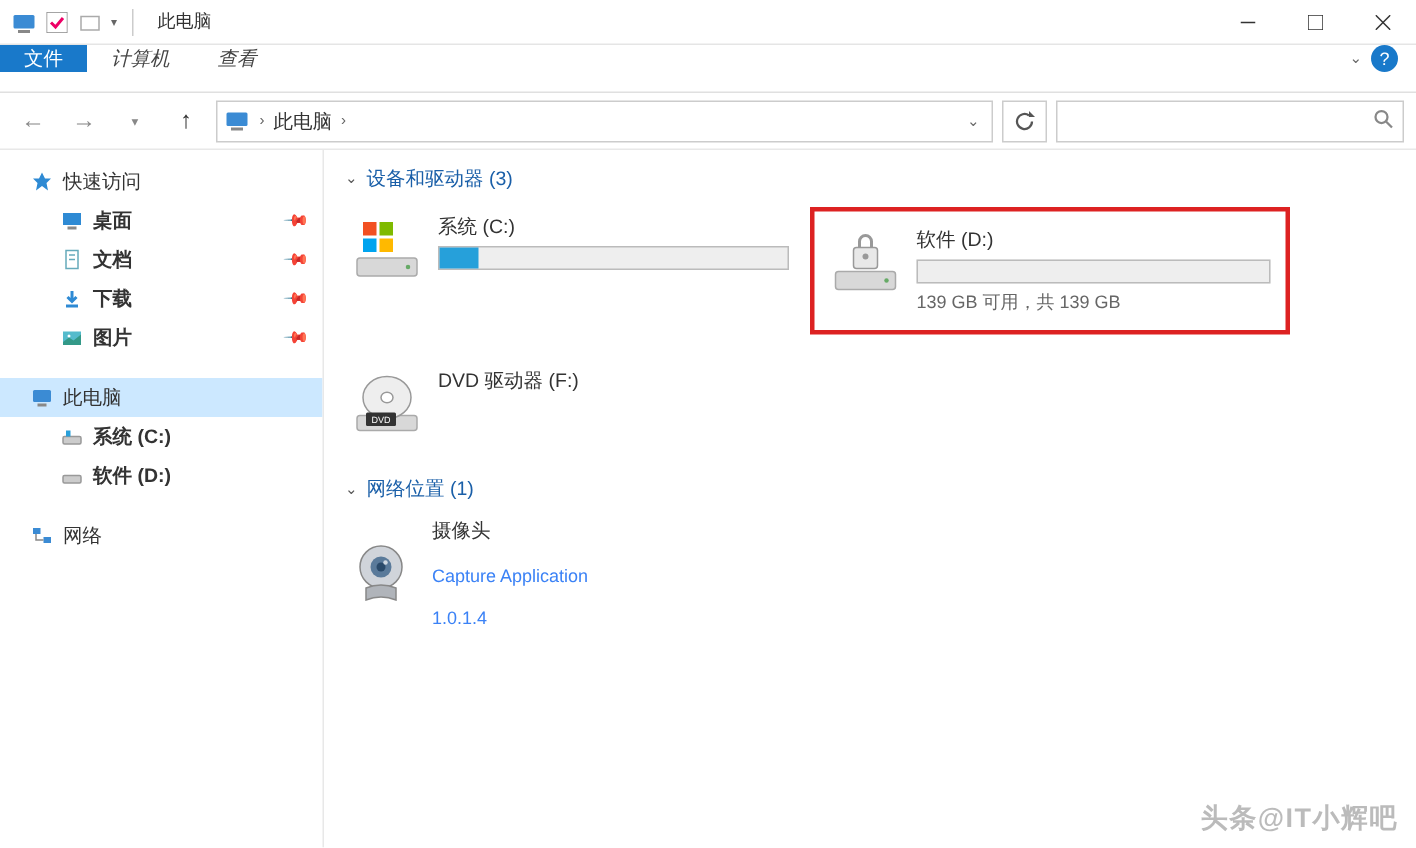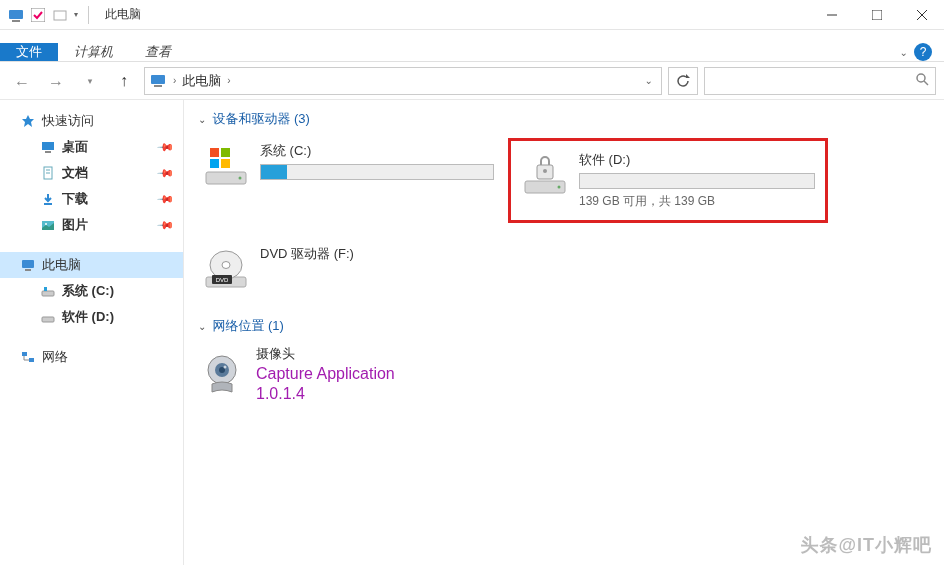--- a/index.html
+++ b/index.html
@@ -6,41 +6,41 @@
 body { width: 944px; height: 565px; background: #fff; overflow: hidden; position: relative; }
 
 .titlebar { height: 30px; display: flex; align-items: center; border-bottom: 1px solid #e5e5e5; }
 .titlebar-left { display: flex; align-items: center; padding-left: 8px; gap: 6px; }
 .tb-icon { width: 16px; height: 16px; display: flex; align-items: center; justify-content: center; }
 .tb-sep { width: 1px; height: 18px; background: #ccc; margin: 0 4px; }
 .tb-title { font-size: 12px; color: #333; margin-left: 6px; }
 .titlebar-right { margin-left: auto; display: flex; }
 .win-btn { width: 45px; height: 30px; display: flex; align-items: center; justify-content: center; cursor: pointer; }
 
-.ribbon { height: 32px; display: flex; align-items: flex-end; background: #fff; border-bottom: 1px solid #e0e0e0; }
+.ribbon { height: 32px; display: flex; align-items: flex-start; background: #fff; border-bottom: 1px solid #e0e0e0; }
 .ribbon-tab { padding: 0 16px; display: flex; align-items: center; font-size: 13px; cursor: pointer; }
 .ribbon-tab.file { background: #1979ca; color: #fff; }
 .ribbon-tab.normal { color: #444; font-style: italic; }
 .ribbon-right { margin-left: auto; display: flex; align-items: center; padding-right: 12px; gap: 6px; }
 .help-icon { width: 18px; height: 18px; border-radius: 50%; background: #1979ca; color: #fff; display: flex; align-items: center; justify-content: center; font-size: 12px; }
 
 .navbar { height: 38px; display: flex; align-items: center; padding: 4px 8px; gap: 6px; border-bottom: 1px solid #e8e8e8; }
 .nav-btn { width: 28px; height: 28px; display: flex; align-items: center; justify-content: center; cursor: pointer; color: #888; }
 .nav-btn.active { color: #333; }
 .addr-bar { flex: 1; height: 28px; border: 1px solid #ccc; display: flex; align-items: center; padding: 0 4px; gap: 4px; }
 .addr-icon { width: 18px; height: 18px; }
 .addr-text { font-size: 13px; color: #333; }
 .addr-chev { color: #666; font-size: 10px; margin: 0 2px; }
 .addr-right { margin-left: auto; display: flex; align-items: center; gap: 8px; padding-right: 4px; }
 .refresh-btn { width: 30px; height: 28px; border: 1px solid #ccc; display: flex; align-items: center; justify-content: center; cursor: pointer; }
 .search-box { width: 232px; height: 28px; border: 1px solid #ccc; display: flex; align-items: center; padding: 0 6px; color: #888; font-size: 13px; }
 .search-box .mag { margin-left: auto; }
 
 .body { display: flex; height: calc(100% - 100px); }
-.sidebar { width: 184px; border-right: 1px solid #e8e8e8; padding-top: 8px; overflow: auto; }
+.sidebar { width: 216px; border-right: 1px solid #e8e8e8; padding-top: 8px; overflow: auto; }
 .sb-group { margin-bottom: 14px; }
 .sb-item { display: flex; align-items: center; padding: 4px 10px 4px 20px; font-size: 13px; color: #333; cursor: pointer; gap: 6px; }
 .sb-item.selected { background: #cce8ff; }
 .sb-item .pin { margin-left: auto; color: #888; font-size: 11px; transform: rotate(45deg); }
 .sb-sub { padding-left: 40px; font-weight: bold; }
 .sb-icon { width: 16px; height: 16px; display: flex; align-items: center; justify-content: center; }
 
 .content { flex: 1; padding: 10px 14px; overflow: auto; }
 .section-hdr { display: flex; align-items: center; gap: 6px; font-size: 13px; color: #1a5fa8; margin-bottom: 10px; cursor: pointer; }
 .section-hdr .chev { font-size: 10px; color: #555; }
@@ -48,22 +48,22 @@
 .drive { display: flex; gap: 10px; width: 300px; padding: 4px; }
 .drive.highlighted { border: 3px solid #d22; padding: 10px; width: 320px; }
 .drv-icon { width: 48px; height: 48px; display: flex; align-items: center; justify-content: center; }
 .drv-info { flex: 1; display: flex; flex-direction: column; gap: 4px; }
 .drv-name { font-size: 13px; color: #333; }
 .drv-bar { height: 16px; border: 1px solid #bbb; background: #eee; position: relative; }
 .drv-bar-fill { height: 100%; background: #26a0da; }
 .drv-stat { font-size: 12px; color: #666; }
 .net-item { display: flex; gap: 10px; align-items: center; }
 .net-icon { width: 48px; height: 48px; }
-.net-info { display: flex; flex-direction: column; gap: 2px; font-size: 13px; color: #333; }
-.net-sub { color: #a21caf; font-size: 16px; }
+.net-info { display: flex; flex-direction: column; gap: 14px; font-size: 13px; color: #333; }
+.net-sub { color: #3b82f6; font-size: 12px; }
 
 .watermark { position: absolute; bottom: 8px; right: 12px; font-size: 18px; color: rgba(60,60,60,0.35); font-weight: bold; letter-spacing: 1px; pointer-events: none; display:flex; align-items:center; gap:4px;text-align:center;}
 </style>
 </head>
 <body>
 
 <div class="titlebar">
   <div class="titlebar-left">
     <span class="tb-icon">
       <svg width="16" height="16">

